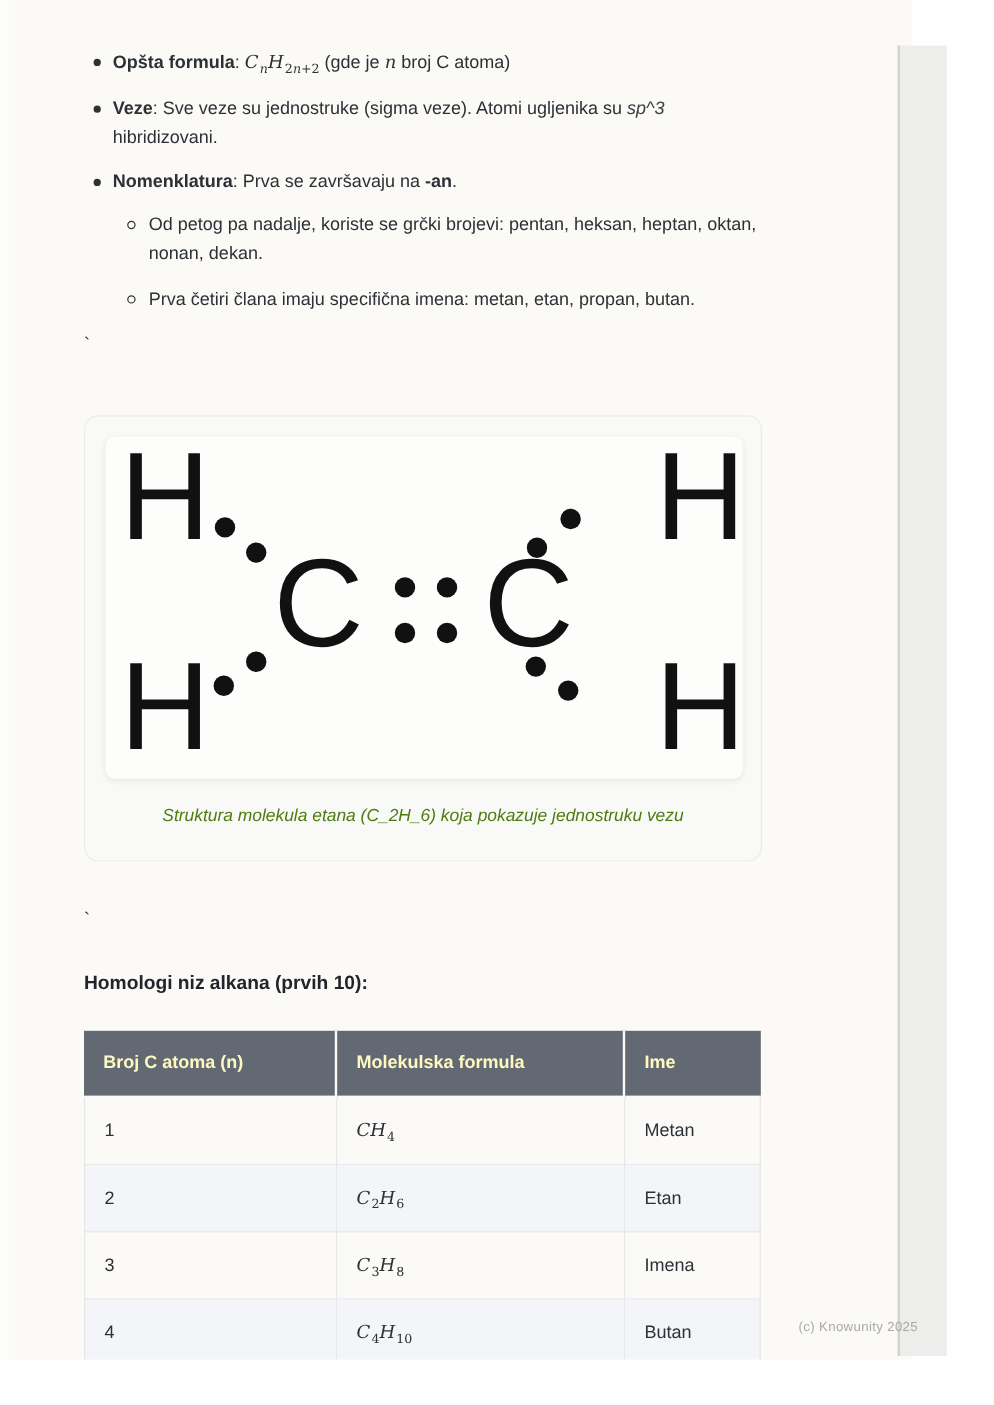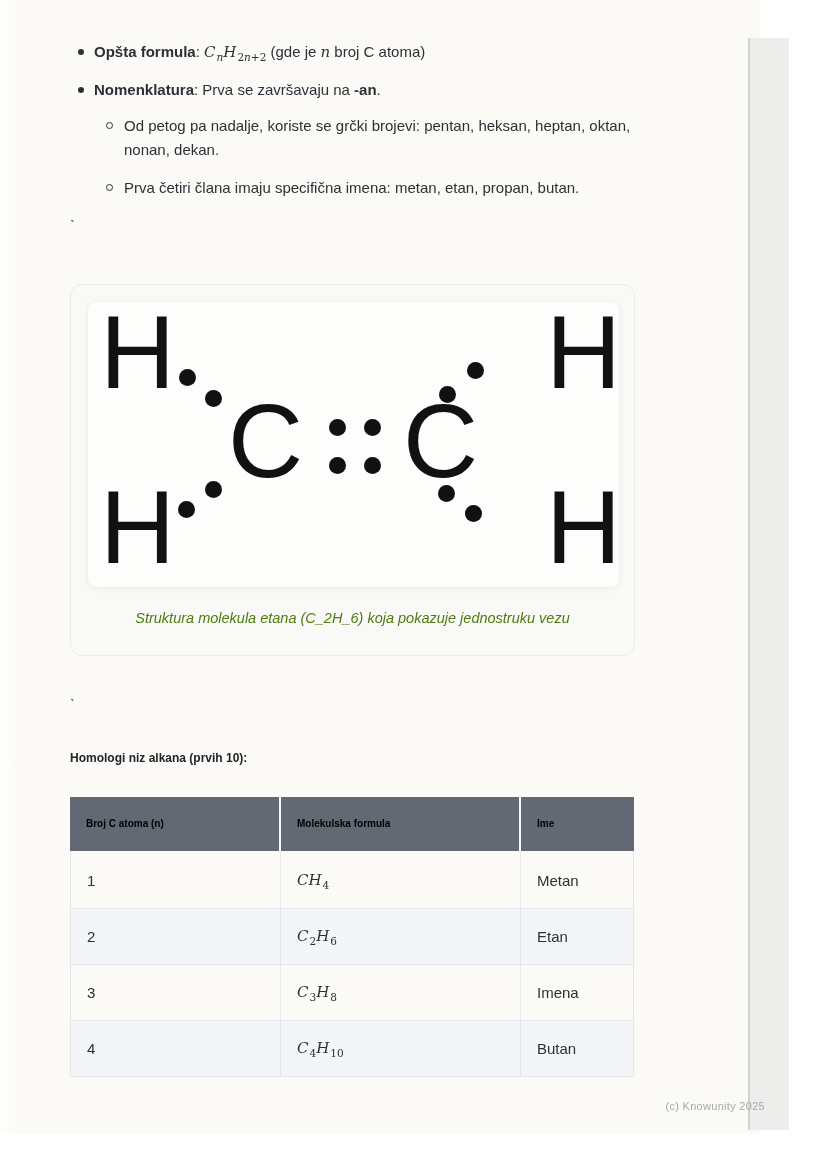--- a/index.html
+++ b/index.html
@@ -75,29 +75,29 @@
   .q1  { left:241px; top:117px; }
   .q2  { left:276px; top:117px; }
   .q3  { left:241px; top:155px; }
   .q4  { left:276px; top:155px; }
   .figure-caption {
     margin-top:19px; text-align:center; font-style:italic;
     font-size:14.5px; color:#4d7c0f;
   }
 
   
-  .section-heading { margin-top:33px; font-size:12px; font-weight:bold; color:#20252b; }
+  .section-heading { margin-top:33px; font-size:16px; font-weight:bold; color:#20252b; }
 
   
   table.alkanes { margin-top:27px; width:564px; border-collapse:separate; border-spacing:0; }
   table.alkanes col.c1 { width:211px; }
   table.alkanes col.c2 { width:240px; }
   table.alkanes col.c3 { width:113px; }
   table.alkanes th {
-    background:#626973; color:#000000; font-weight:600; font-size:10px;
+    background:#626973; color:#fef9c3; font-weight:600; font-size:15px;
     text-align:left; height:56px; padding:0 0 0 16px; vertical-align:middle;
     border-right:2px solid #fbfaf6; border-bottom:2px solid #fbfaf6;
   }
   table.alkanes th:last-child { border-right:none;margin-top:23px; }
   table.alkanes td {
     height:56px; padding:0 0 0 16px; vertical-align:middle; font-size:15px;
     color:#2b3137; border-right:1px solid #e5e7ea; border-bottom:1px solid #e5e7ea;
   }
   table.alkanes td:first-child { border-left:1px solid #e5e7ea; }
   table.alkanes tr.even td { background:#f4f5f8; }
@@ -118,20 +118,21 @@
 </head>
 <body>
 
 <div class="page">
   <div class="page-left-fade"></div>
 
   <div class="content">
 
     <ul class="bullets" id="bullet-list">
         <li><span class="seg-bold">Opšta formula</span><span class="">: </span><span class="math"><span class="mb">C</span><sub><span class="it">n</span></sub><span class="mb">H</span><sub><span>2</span><span class="it">n</span><span>+</span><span>2</span></sub></span><span class=""> (gde je </span><span class="math">n</span><span class=""> broj C atoma)</span></li>
+        <li><span class="seg-bold">Veze</span><span class="">: Sve veze su jednostruke (sigma veze). Atomi ugljenika su </span><span class="seg-italic">sp^3</span><span class=""> hibridizovani.</span></li>
         <li><span class="seg-bold">Nomenklatura</span><span class="">: Prva se završavaju na </span><span class="seg-bold">-an</span><span class="">.</span><ul class="sub-bullets">
             <li><span class="">Od petog pa nadalje, koriste se grčki brojevi: pentan, heksan, heptan, oktan, nonan, dekan.</span></li>
             <li><span class="">Prva četiri člana imaju specifična imena: metan, etan, propan, butan.</span></li>
           </ul></li>
       </ul>
 
     <div class="stray stray1">`</div>
 
     <div class="figure-card">
       <div class="figure-inner">

